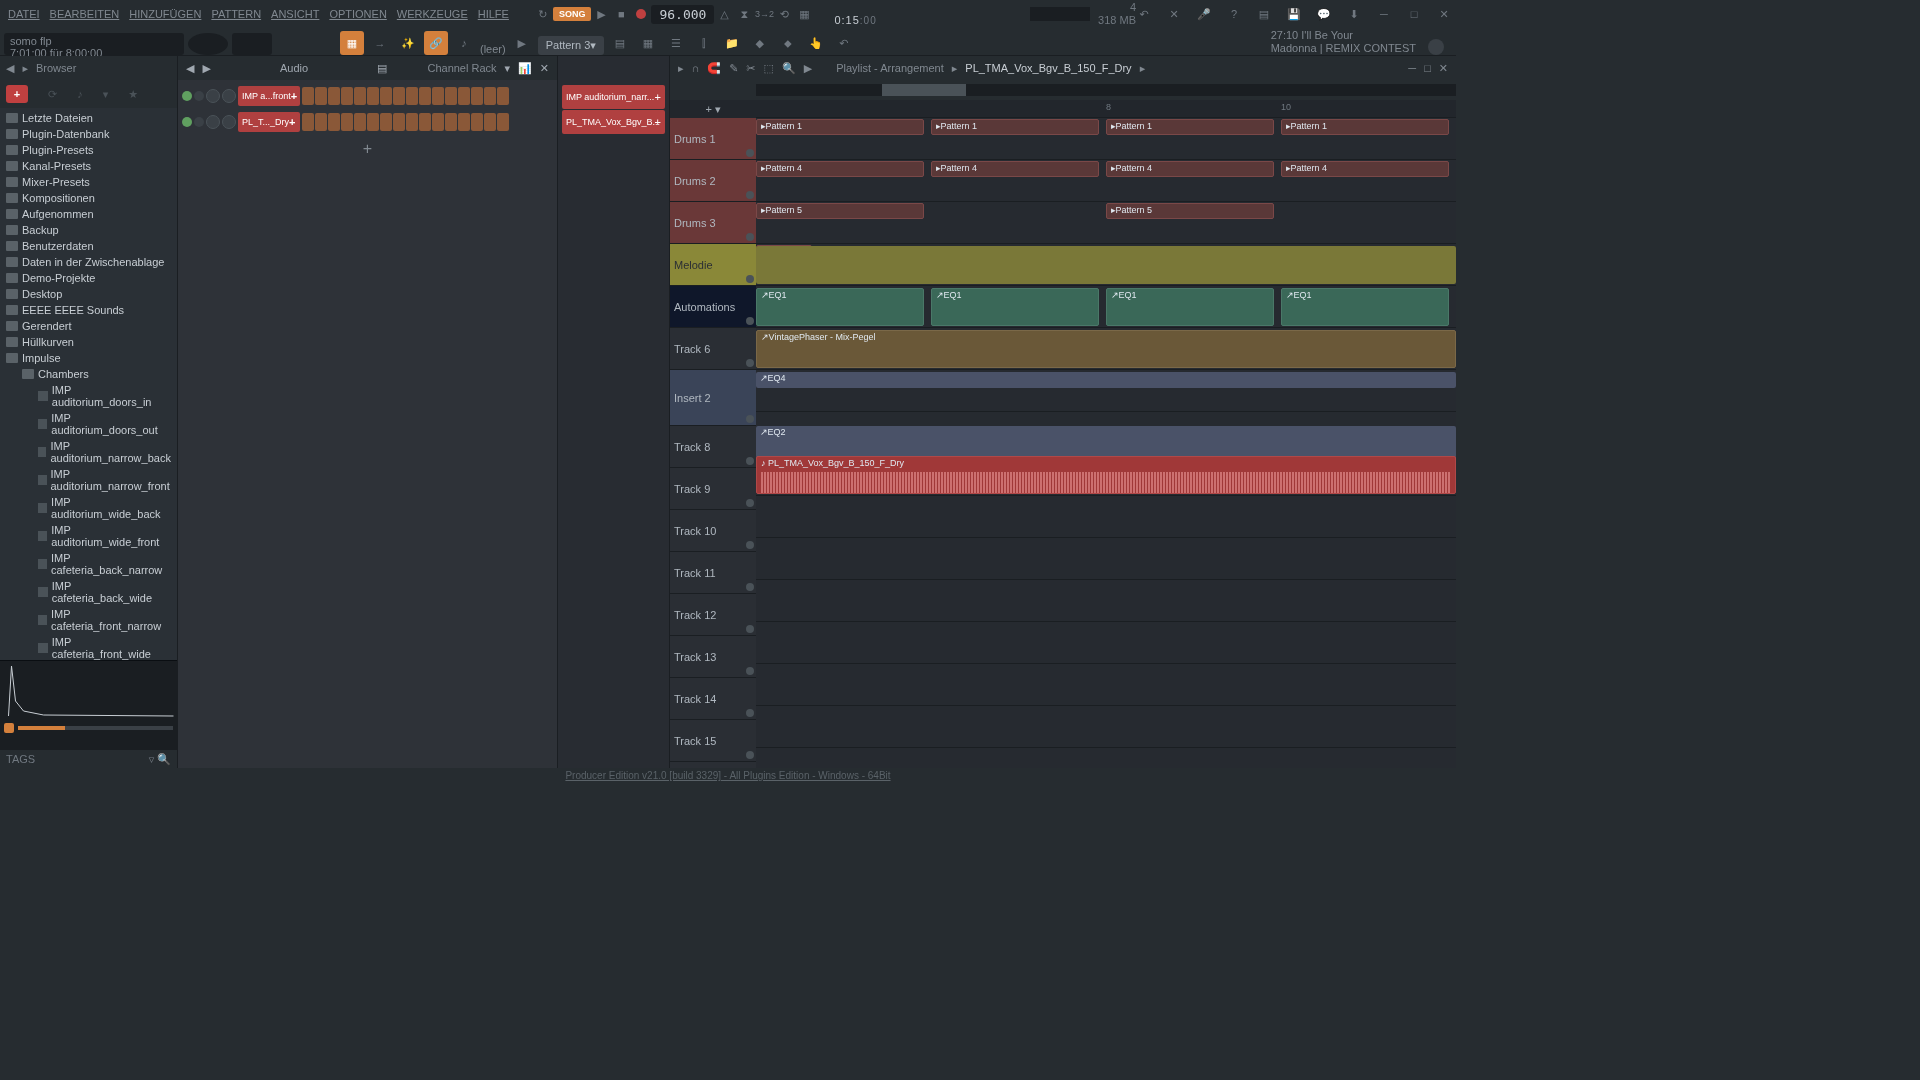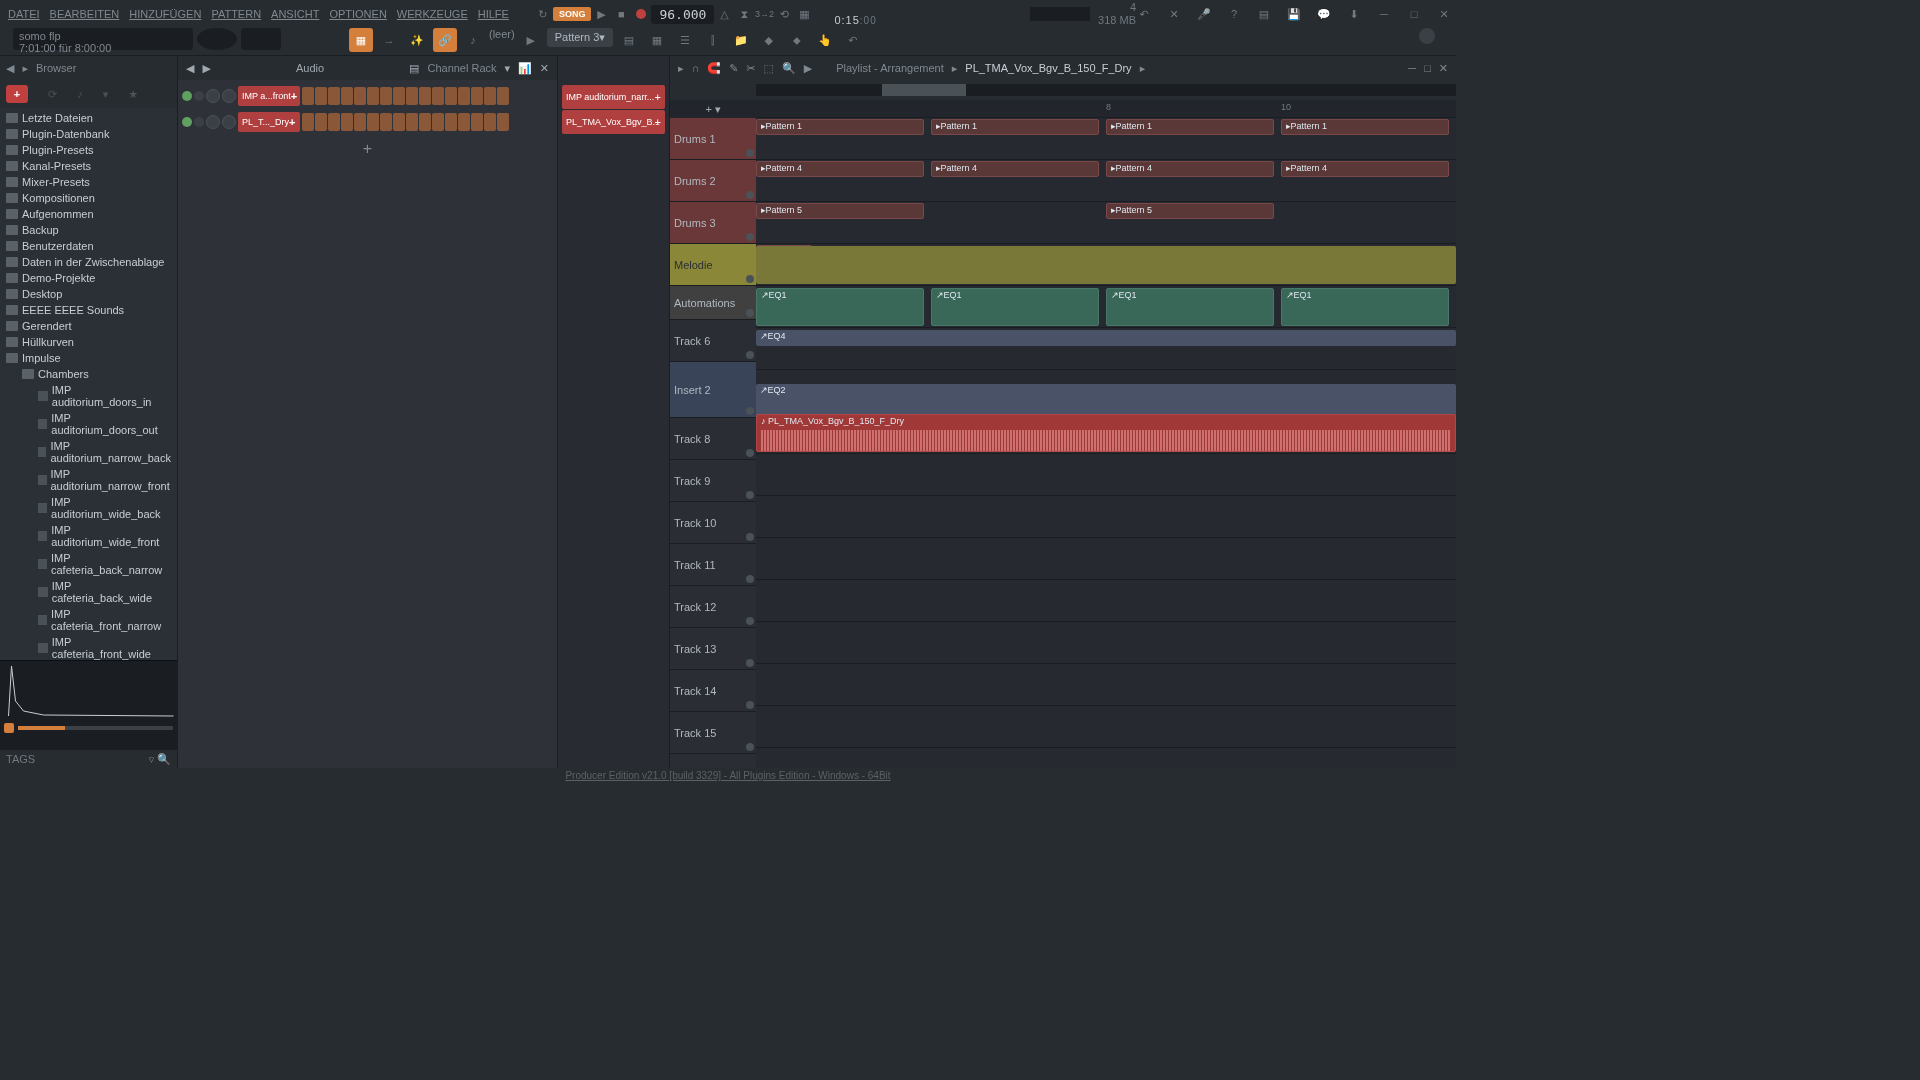--- a/index.html
+++ b/index.html
@@ -15,21 +15,21 @@
 .trans-btn { width: 20px; height: 20px; display: flex; align-items: center; justify-content: center; color: #707880; cursor: pointer; }
 .trans-btn.rec { color: #3a3e42; }
 .trans-btn.rec .dot { width: 10px; height: 10px; background: #c04040; border-radius: 50%; }
 .tempo-box { background: #1a1e22; padding: 2px 8px; color: #c8ced4; font-family: monospace; font-size: 13px; border-radius: 3px; }
 .time-display { font-family: monospace; font-size: 28px; color: #c8ced4; letter-spacing: 1px; }
 .time-sub { font-size: 10px; color: #707880; }
 .cpu-mem { font-size: 9px; color: #707880; text-align: right; line-height: 1.2; }
 .song-info { font-size: 9px; color: #808890; line-height: 1.2; margin-top: 28px; }
 
 
-.subtoolbar { height: 28px; background: #262c30; display: flex; align-items: flex-start; padding: 0 13px; gap: 4px; border-bottom: 1px solid #1a1e22; }
+.subtoolbar { height: 28px; background: #262c30; display: flex; align-items: flex-end; padding: 0 4px; gap: 4px; border-bottom: 1px solid #1a1e22; }
 .info-display { background: #1a1e22; height: 22px; flex: 0 0 180px; padding: 2px 6px; font-size: 9px; color: #808890; border-radius: 3px; }
 .tool-btn { width: 24px; height: 24px; display: flex; align-items: center; justify-content: center; color: #707880; cursor: pointer; border-radius: 3px; }
 .tool-btn.active { background: #d4803c; color: #fff; }
 .pattern-sel { background: #3a4046; padding: 3px 8px; border-radius: 3px; color: #b0b8c0; cursor: pointer; }
 
 
 .main { display: flex; height: calc(100% - 88px - 16px); }
 
 
 .browser { width: 178px; background: #2a3036; display: flex; flex-direction: column; border-right: 1px solid #1a1e22; }
@@ -43,21 +43,21 @@
 .browser-item.indent2 { padding-left: 38px; }
 .browser-item .file-icon { width: 10px; height: 10px; background: #4a5258; }
 .browser-footer { height: 90px; background: #1a1e22; border-top: 1px solid #0a0e12; position: relative; }
 .waveform-preview { height: 60px; background: #1a1e22; position: relative; }
 .sample-info { position: absolute; top: 2px; right: 4px; font-size: 8px; color: #707880; }
 .tags-bar { height: 18px; display: flex; align-items: center; padding: 0 6px; background: #262c30; font-size: 9px; color: #707880; justify-content: space-between; }
 
 
 .channel-rack { width: 380px; background: #2e3238; display: flex; flex-direction: column; border-right: 1px solid #1a1e22; }
 .cr-header { height: 24px; display: flex; align-items: center; padding: 0 8px; gap: 8px; background: #262c30; }
-.cr-header .title { color: #808890; }
+.cr-header .title { color: #808890; margin-left: 32px; }
 .cr-body { flex: 1; padding: 4px; }
 .cr-row { height: 24px; display: flex; align-items: center; gap: 2px; margin-bottom: 2px; }
 .cr-led { width: 10px; height: 10px; border-radius: 50%; background: #3a4046; }
 .cr-led.on { background: #60a060; }
 .cr-knob { width: 14px; height: 14px; border-radius: 50%; background: #3a4046; border: 1px solid #4a5258; }
 .cr-name { width: 62px; height: 20px; background: #b04040; color: #fff; font-size: 9px; display: flex; align-items: center; padding: 0 4px; border-radius: 2px; overflow: hidden; white-space: nowrap; }
 .cr-name.audio { background: #b04040; }
 .cr-steps { display: flex; gap: 1px; }
 .cr-step { width: 12px; height: 18px; background: #8a5838; border-radius: 2px; }
 .cr-add { color: #808890; font-size: 16px; text-align: center; padding: 4px; cursor: pointer; }
@@ -69,21 +69,21 @@
 
 
 .playlist { flex: 1; display: flex; flex-direction: column; background: #2a2e34; }
 .pl-header { height: 24px; display: flex; align-items: center; padding: 0 8px; gap: 8px; background: #262c30; color: #808890; }
 .pl-toolbar { height: 20px; background: #262c30; display: flex; align-items: center; }
 .pl-body { flex: 1; display: flex; overflow: hidden; }
 .pl-tracks { width: 86px; background: #2a2e34; }
 .pl-track-head { height: 42px; border-bottom: 1px solid #1a1e22; padding: 2px 4px; color: #b0b8c0; font-size: 10px; position: relative; display: flex; align-items: center; }
 .pl-track-head.drums { background: #6a3838; }
 .pl-track-head.melodie { background: #8a8838; color: #2a2e34; }
-.pl-track-head.automations { background: #404040; height: 34px; }
+.pl-track-head.automations { background: #0f172a; height: 42px; }
 .pl-track-head.insert { background: #3a4458; color: #b0b8c0; height: 56px; }
 .pl-track-head.normal { background: #2a2e34; }
 .pl-track-head .mute-solo { position: absolute; right: 2px; bottom: 2px; display: flex; gap: 2px; }
 .pl-track-head .dot { width: 8px; height: 8px; border-radius: 50%; background: #4a5258; }
 .pl-grid { flex: 1; position: relative; background: #262a30; overflow: hidden; }
 .pl-ruler { height: 18px; background: #22262c; position: relative; border-bottom: 1px solid #1a1e22; }
 .pl-ruler-num { position: absolute; top: 2px; font-size: 9px; color: #707880; }
 .pl-lane { height: 42px; border-bottom: 1px solid #1a1e22; position: relative; }
 .pl-clip { position: absolute; height: 16px; top: 1px; border-radius: 2px; font-size: 9px; color: #e0e8f0; padding: 1px 4px; overflow: hidden; white-space: nowrap; }
 .pl-clip.pattern { background: #5a3838; border: 1px solid #7a4848; }
@@ -549,20 +549,23 @@
             <div class="pl-clip pattern" style="left:0;width:8%">▸Pattern 3</div>
             <div class="pl-clip melodie-clip" style="left:0;width:100%"></div>
           </div>
           <div class="pl-lane">
             <div class="pl-clip eq" style="left:0%;width:24%">↗EQ1</div>
             <div class="pl-clip eq" style="left:25%;width:24%">↗EQ1</div>
             <div class="pl-clip eq" style="left:50%;width:24%">↗EQ1</div>
             <div class="pl-clip eq" style="left:75%;width:24%">↗EQ1</div>
           </div>
           <div class="pl-lane">
+            <div class="pl-clip phaser" style="left:0;width:100%">↗VintagePhaser - Mix-Pegel</div>
+          </div>
+          <div class="pl-lane">
             <div class="pl-clip eq4" style="left:0;width:100%">↗EQ4</div>
           </div>
           <div class="pl-lane">
             <div class="pl-clip eq2" style="left:0;width:100%">↗EQ2</div>
           </div>
           <div class="pl-lane">
             <div class="pl-clip audio" style="left:0;width:100%">♪ PL_TMA_Vox_Bgv_B_150_F_Dry<div class="wave"></div></div>
           </div>
           <div class="pl-lane"></div>
           <div class="pl-lane"></div>

